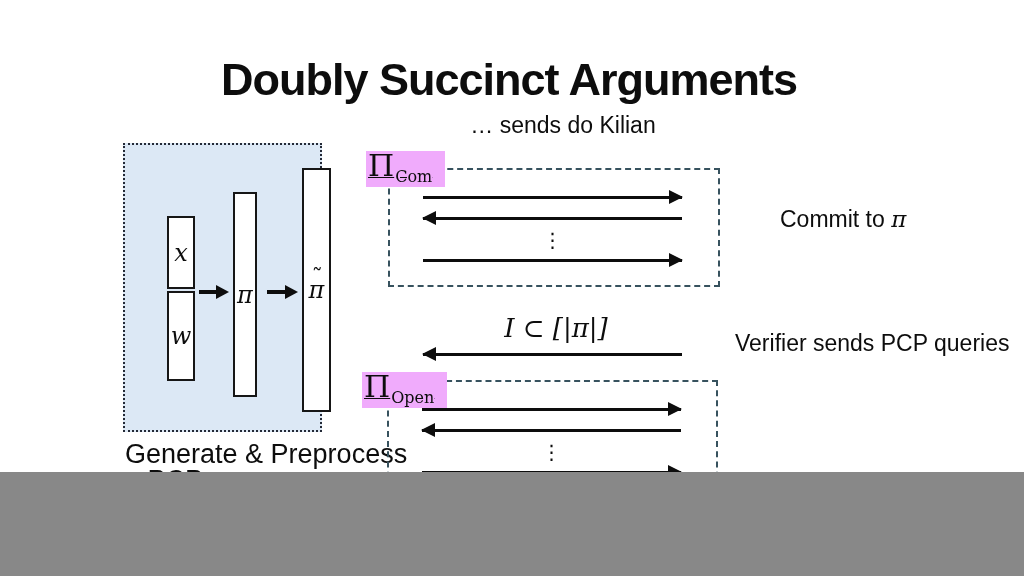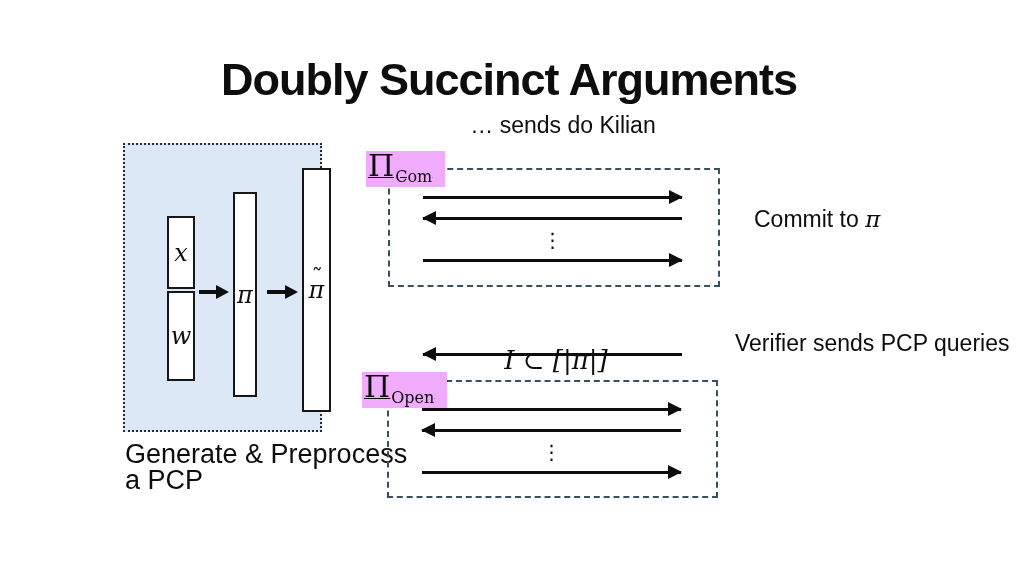--- a/index.html
+++ b/index.html
@@ -3,21 +3,21 @@
 <meta charset="utf-8">
 <style>
   :root{
     --ink:#0d0d0d;
     --dashed:#37525e;
     --panel:#dce8f5;
   }
   html,body{margin:0;padding:0;background:#888;}
   .slide{
     position:relative;
-    width:1024px;height:576px;
+    width:1024px;height:472px;
     background:#ffffff;
     overflow:hidden;
     font-family:"Liberation Sans",sans-serif;
     color:var(--ink);
   }
   
   .title{
     position:absolute;top:56px;left:509px;transform:translateX(-50%);
     font-size:45px;font-weight:600;letter-spacing:-1px;white-space:nowrap;
     line-height:1.05;
@@ -101,35 +101,35 @@
   }
   .msg-dots{
     position:absolute;left:33px;width:259px;text-align:center;
     font-family:"DejaVu Sans",sans-serif;
     font-size:20px;line-height:20px;color:var(--ink);
   }
   
   .query-formula{
     position:absolute;left:556px;top:313px;transform:translateX(-50%);
     font-family:"DejaVu Serif",serif;font-style:italic;
-    font-size:26px;white-space:nowrap;z-index:1;margin-top:32px;
+    font-size:26px;white-space:nowrap;z-index:1;
   }
   .query-arrow{
     position:absolute;left:423px;top:353px;width:259px;height:3px;
     background:var(--ink);z-index:1;
   }
   .query-arrow::before{
     content:"";position:absolute;left:-1px;top:-6px;
     border-right:14px solid var(--ink);
     border-top:7px solid transparent;border-bottom:7px solid transparent;
   }
   
   .ann{position:absolute;font-size:23px;white-space:nowrap;z-index:1;}
   .ann .math{font-size:23px;}
-  .ann-commit{left:754px;top:206px;}
+  .ann-commit{left:780px;top:206px;}
   .ann-verifier{left:735px;top:330px;}
   .ann-open{left:751px;top:441px;}
   .ann-check{left:686px;top:526px;}
 </style>
 </head>
 <body>
 
 <div class="slide">
 
   <div class="title">Doubly Succinct Arguments</div>

